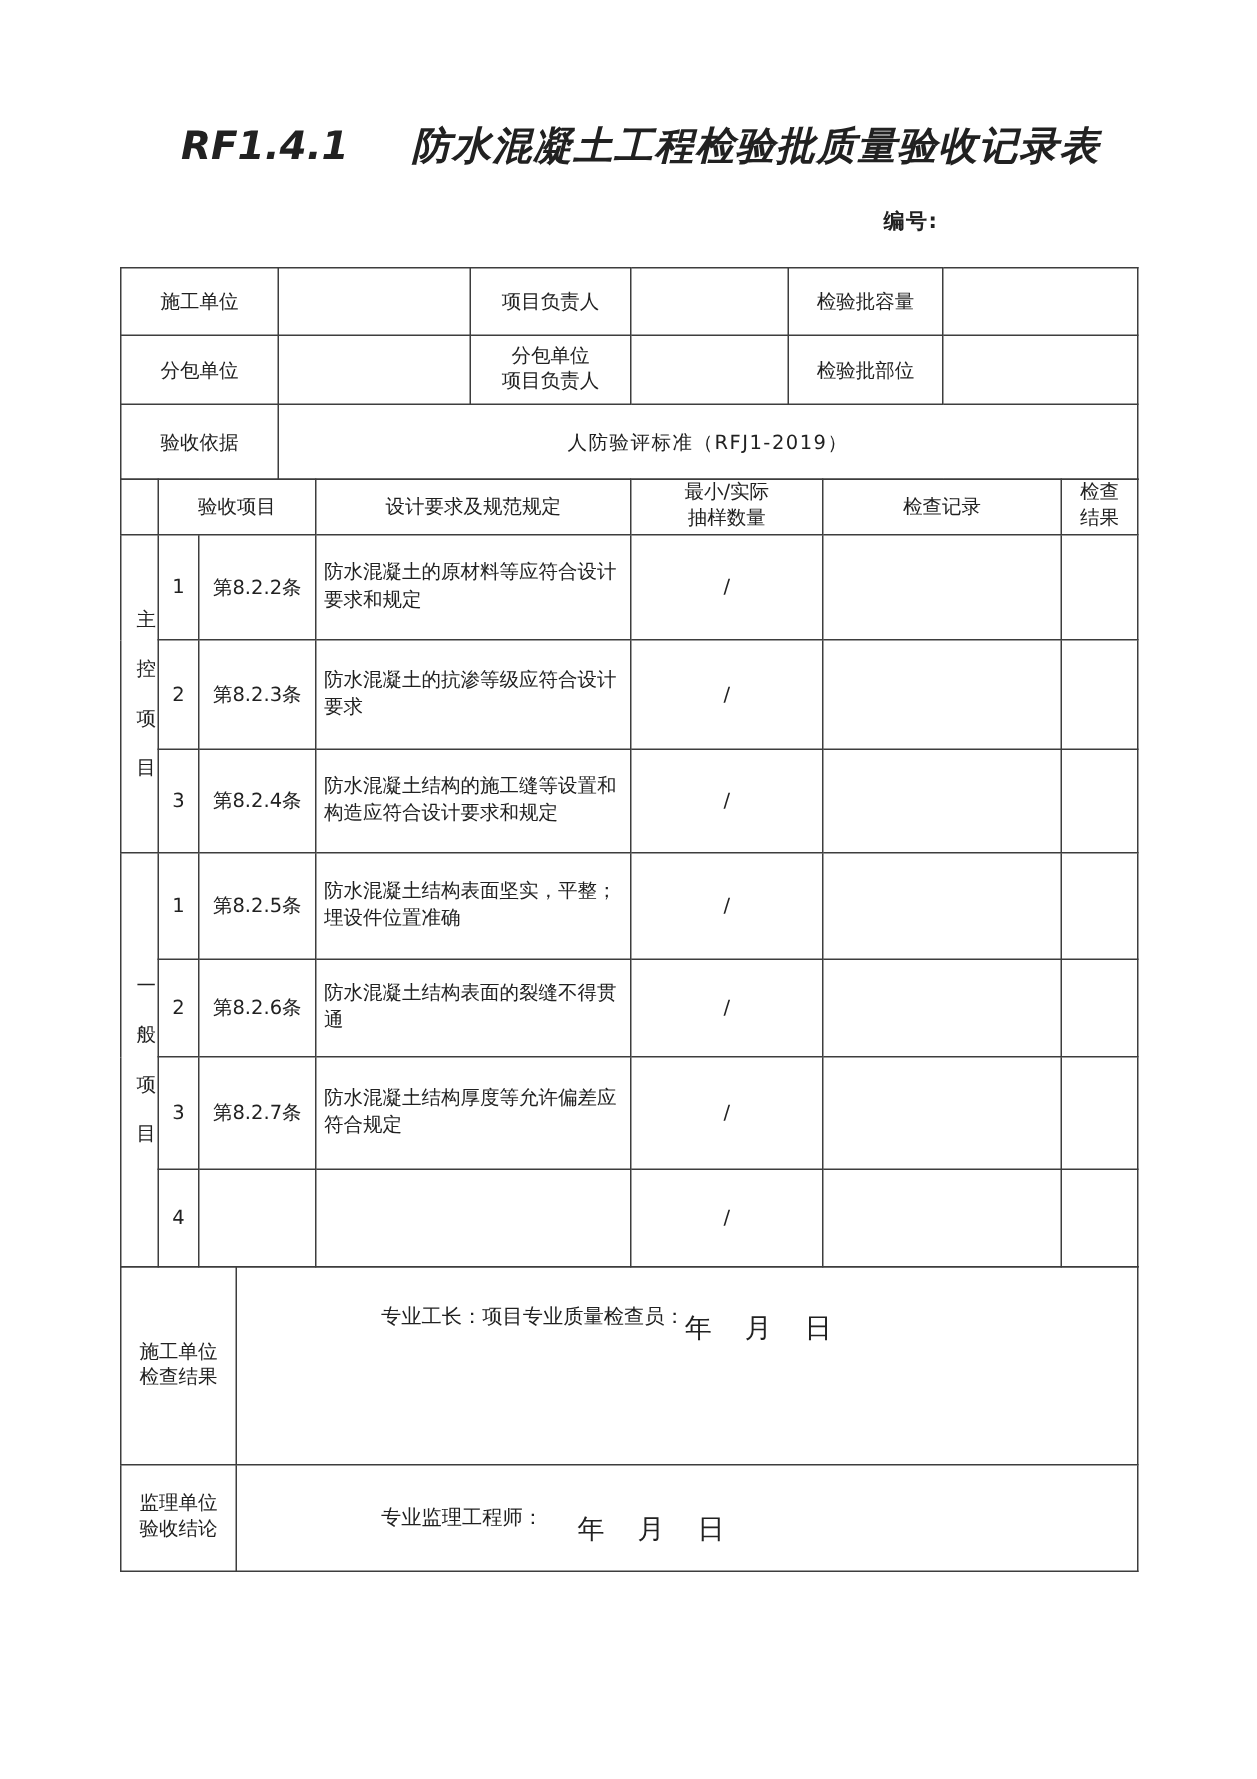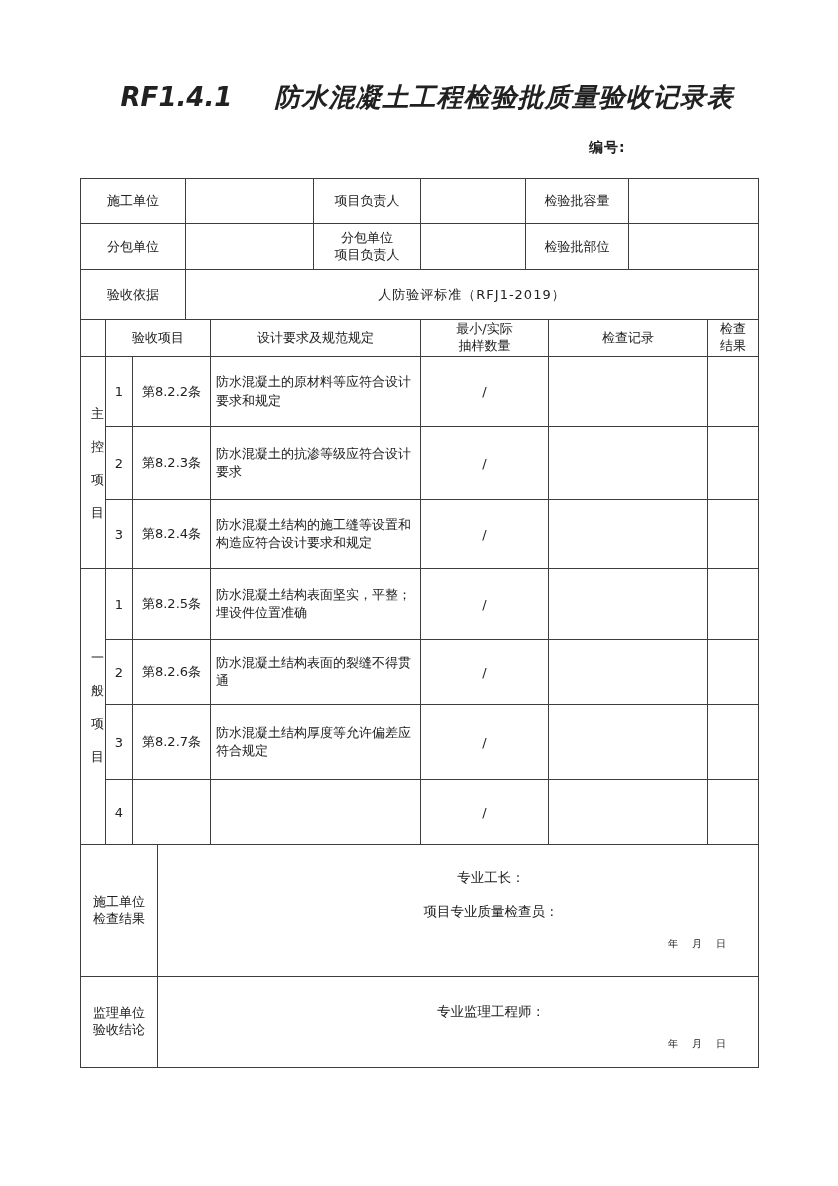--- a/index.html
+++ b/index.html
@@ -27,26 +27,26 @@
   .basis-val { letter-spacing:1px; }
   
   .rh44{height:44px}.rh45{height:45px}.rh46{height:46px}.rh50{height:50px}
   .rh37{height:37px}
   .rh70{height:70px}.rh73{height:73px}.rh69{height:69px}.rh71{height:71px}
   .rh65{height:65px}.rh75{height:75px}
   .rh132{height:132px}.rh97{height:70px}
   
   .sig-cell { vertical-align:top; }
   .sig-inner {
-    display:flex; flex-direction:column; height:100%; box-sizing:border-box;
+    display:flex; flex-direction:row; height:100%; box-sizing:border-box;
     padding:24px 30px 10px 96px;
   }
-  .sig-inner.short { padding-top:26px; }
+  .sig-inner.short { padding-top:26px;gap:23px; }
   .sig-line { text-align:center; font-size:13.5px; margin-bottom:16px; }
-  .sig-date { text-align:right; font-size:10px; margin-top:auto; padding-bottom:6px; letter-spacing:2px; }
+  .sig-date { text-align:right; font-size:18px; margin-top:auto; padding-bottom:6px; letter-spacing:2px; }
 </style>
 </head>
 <body>
 
 <div class="title-row">
   <span class="doc-code">RF1.4.1</span><span>防水混凝土工程检验批质量验收记录表</span>
 </div>
 <div class="numero">编号:</div>
 
 <div class="tables">

